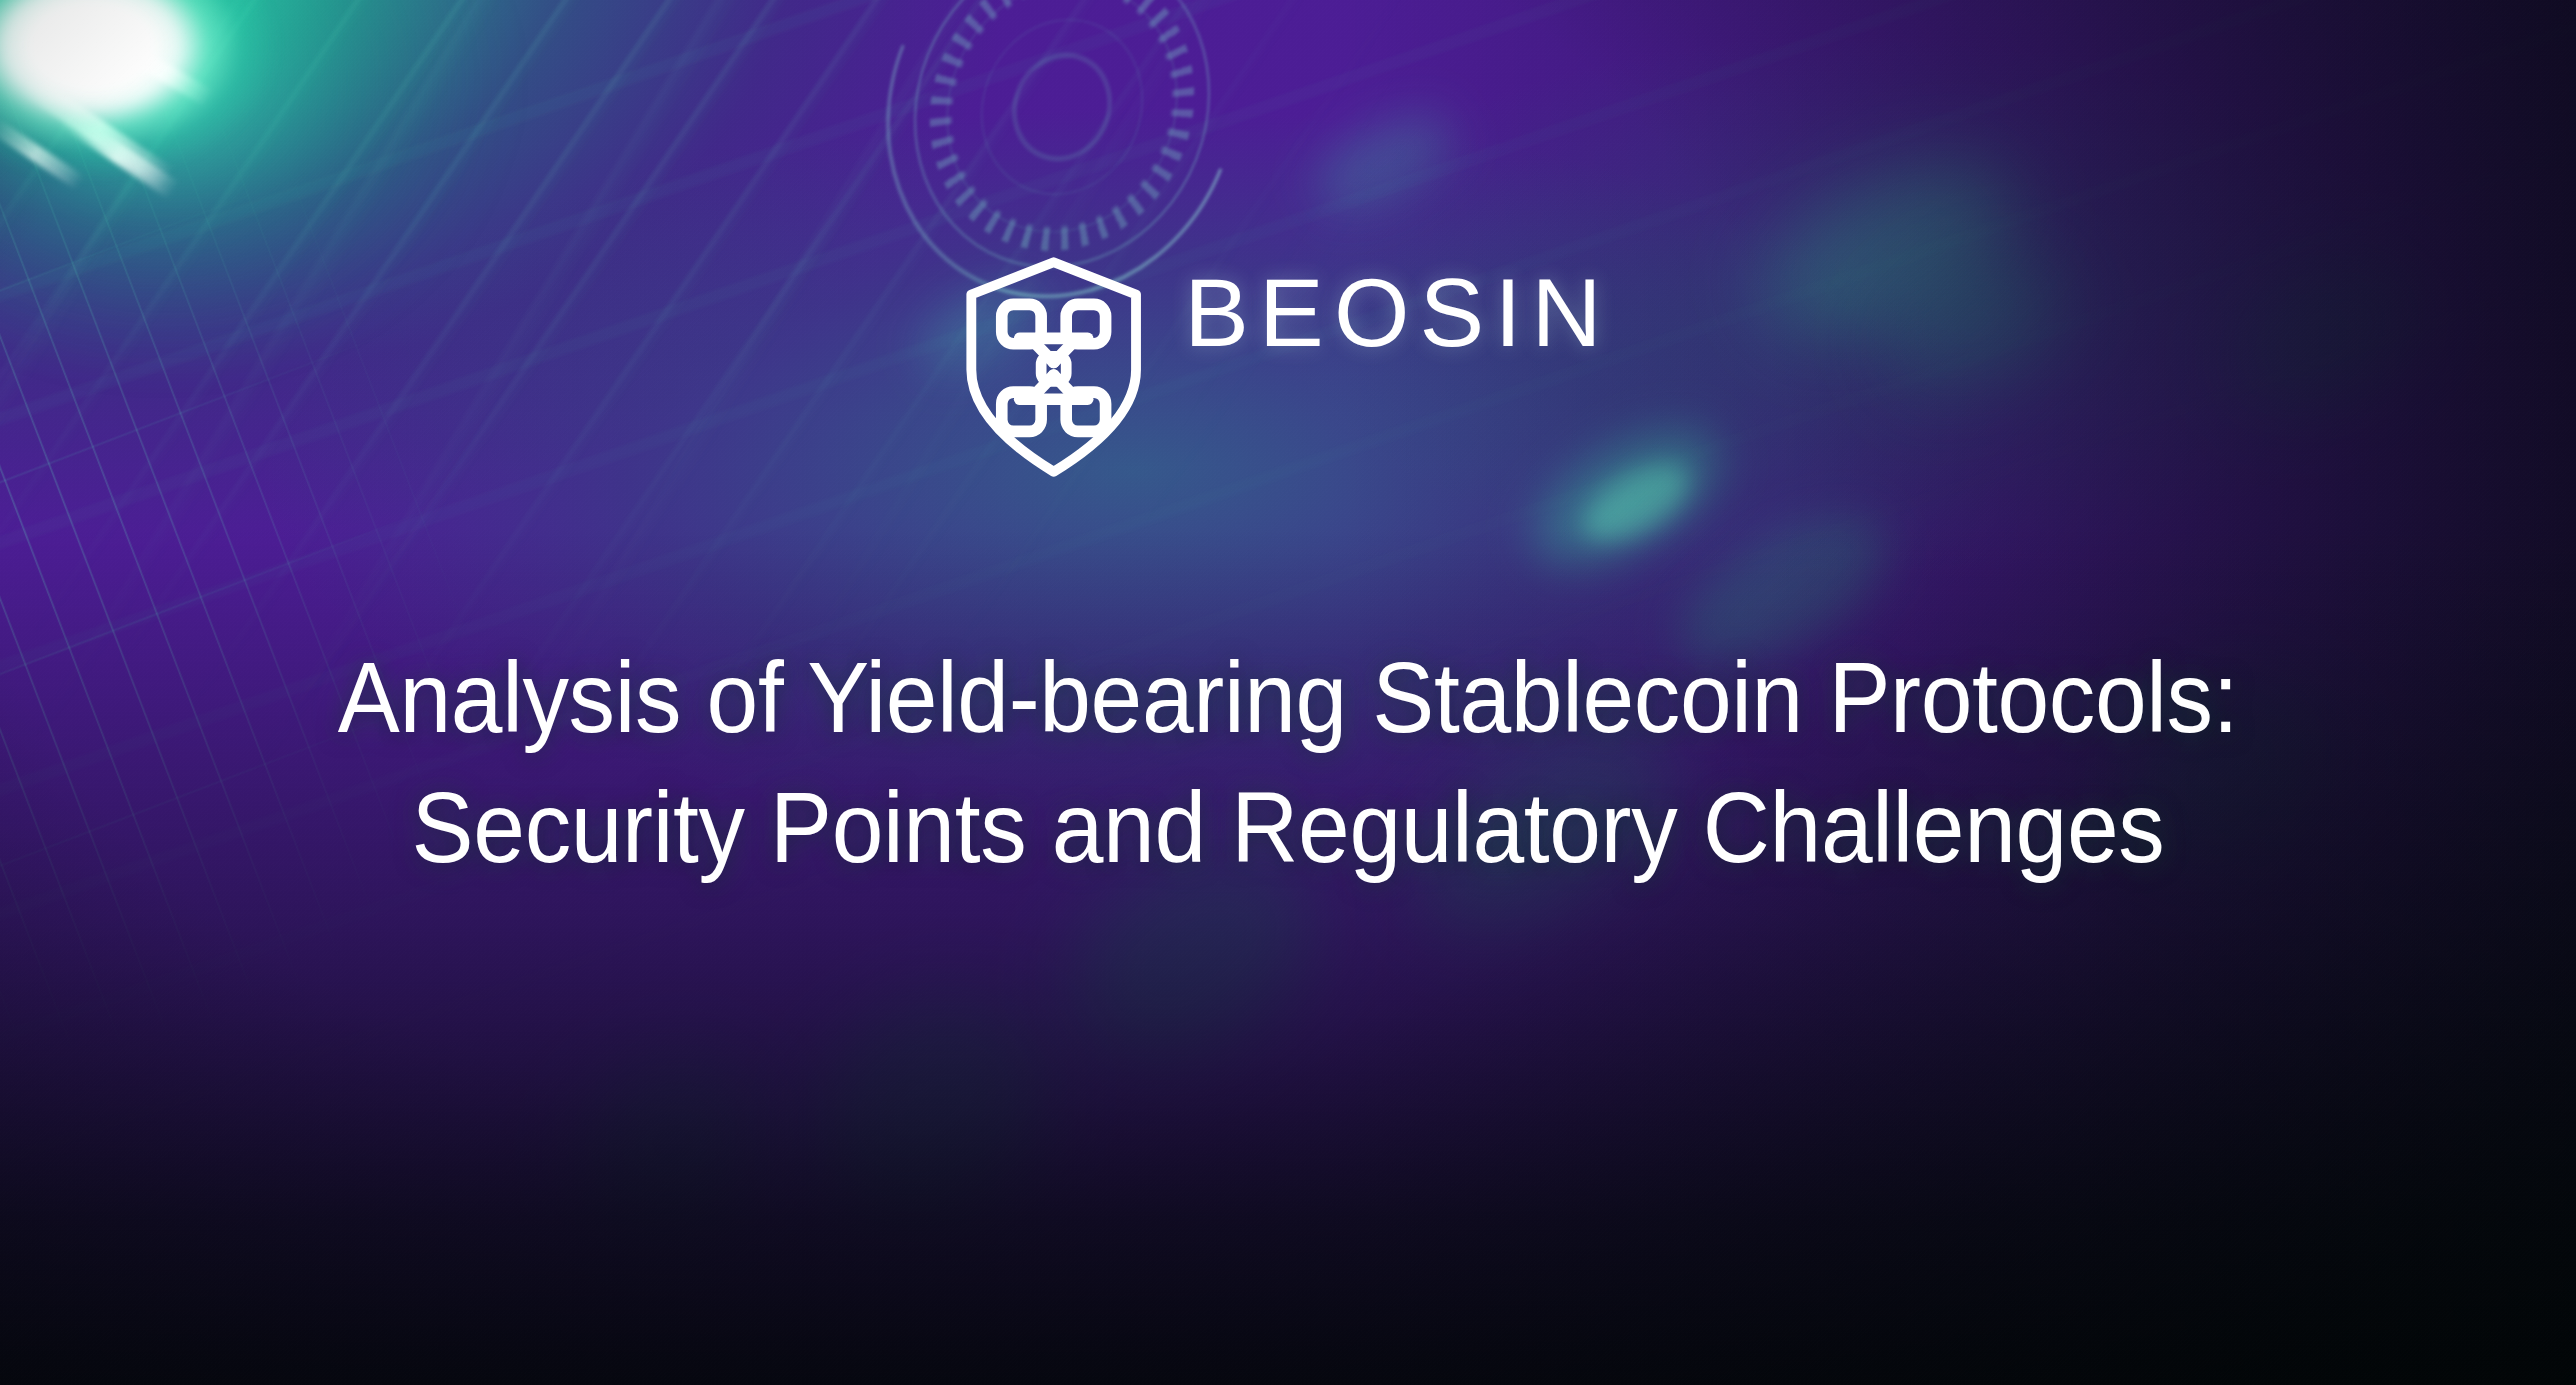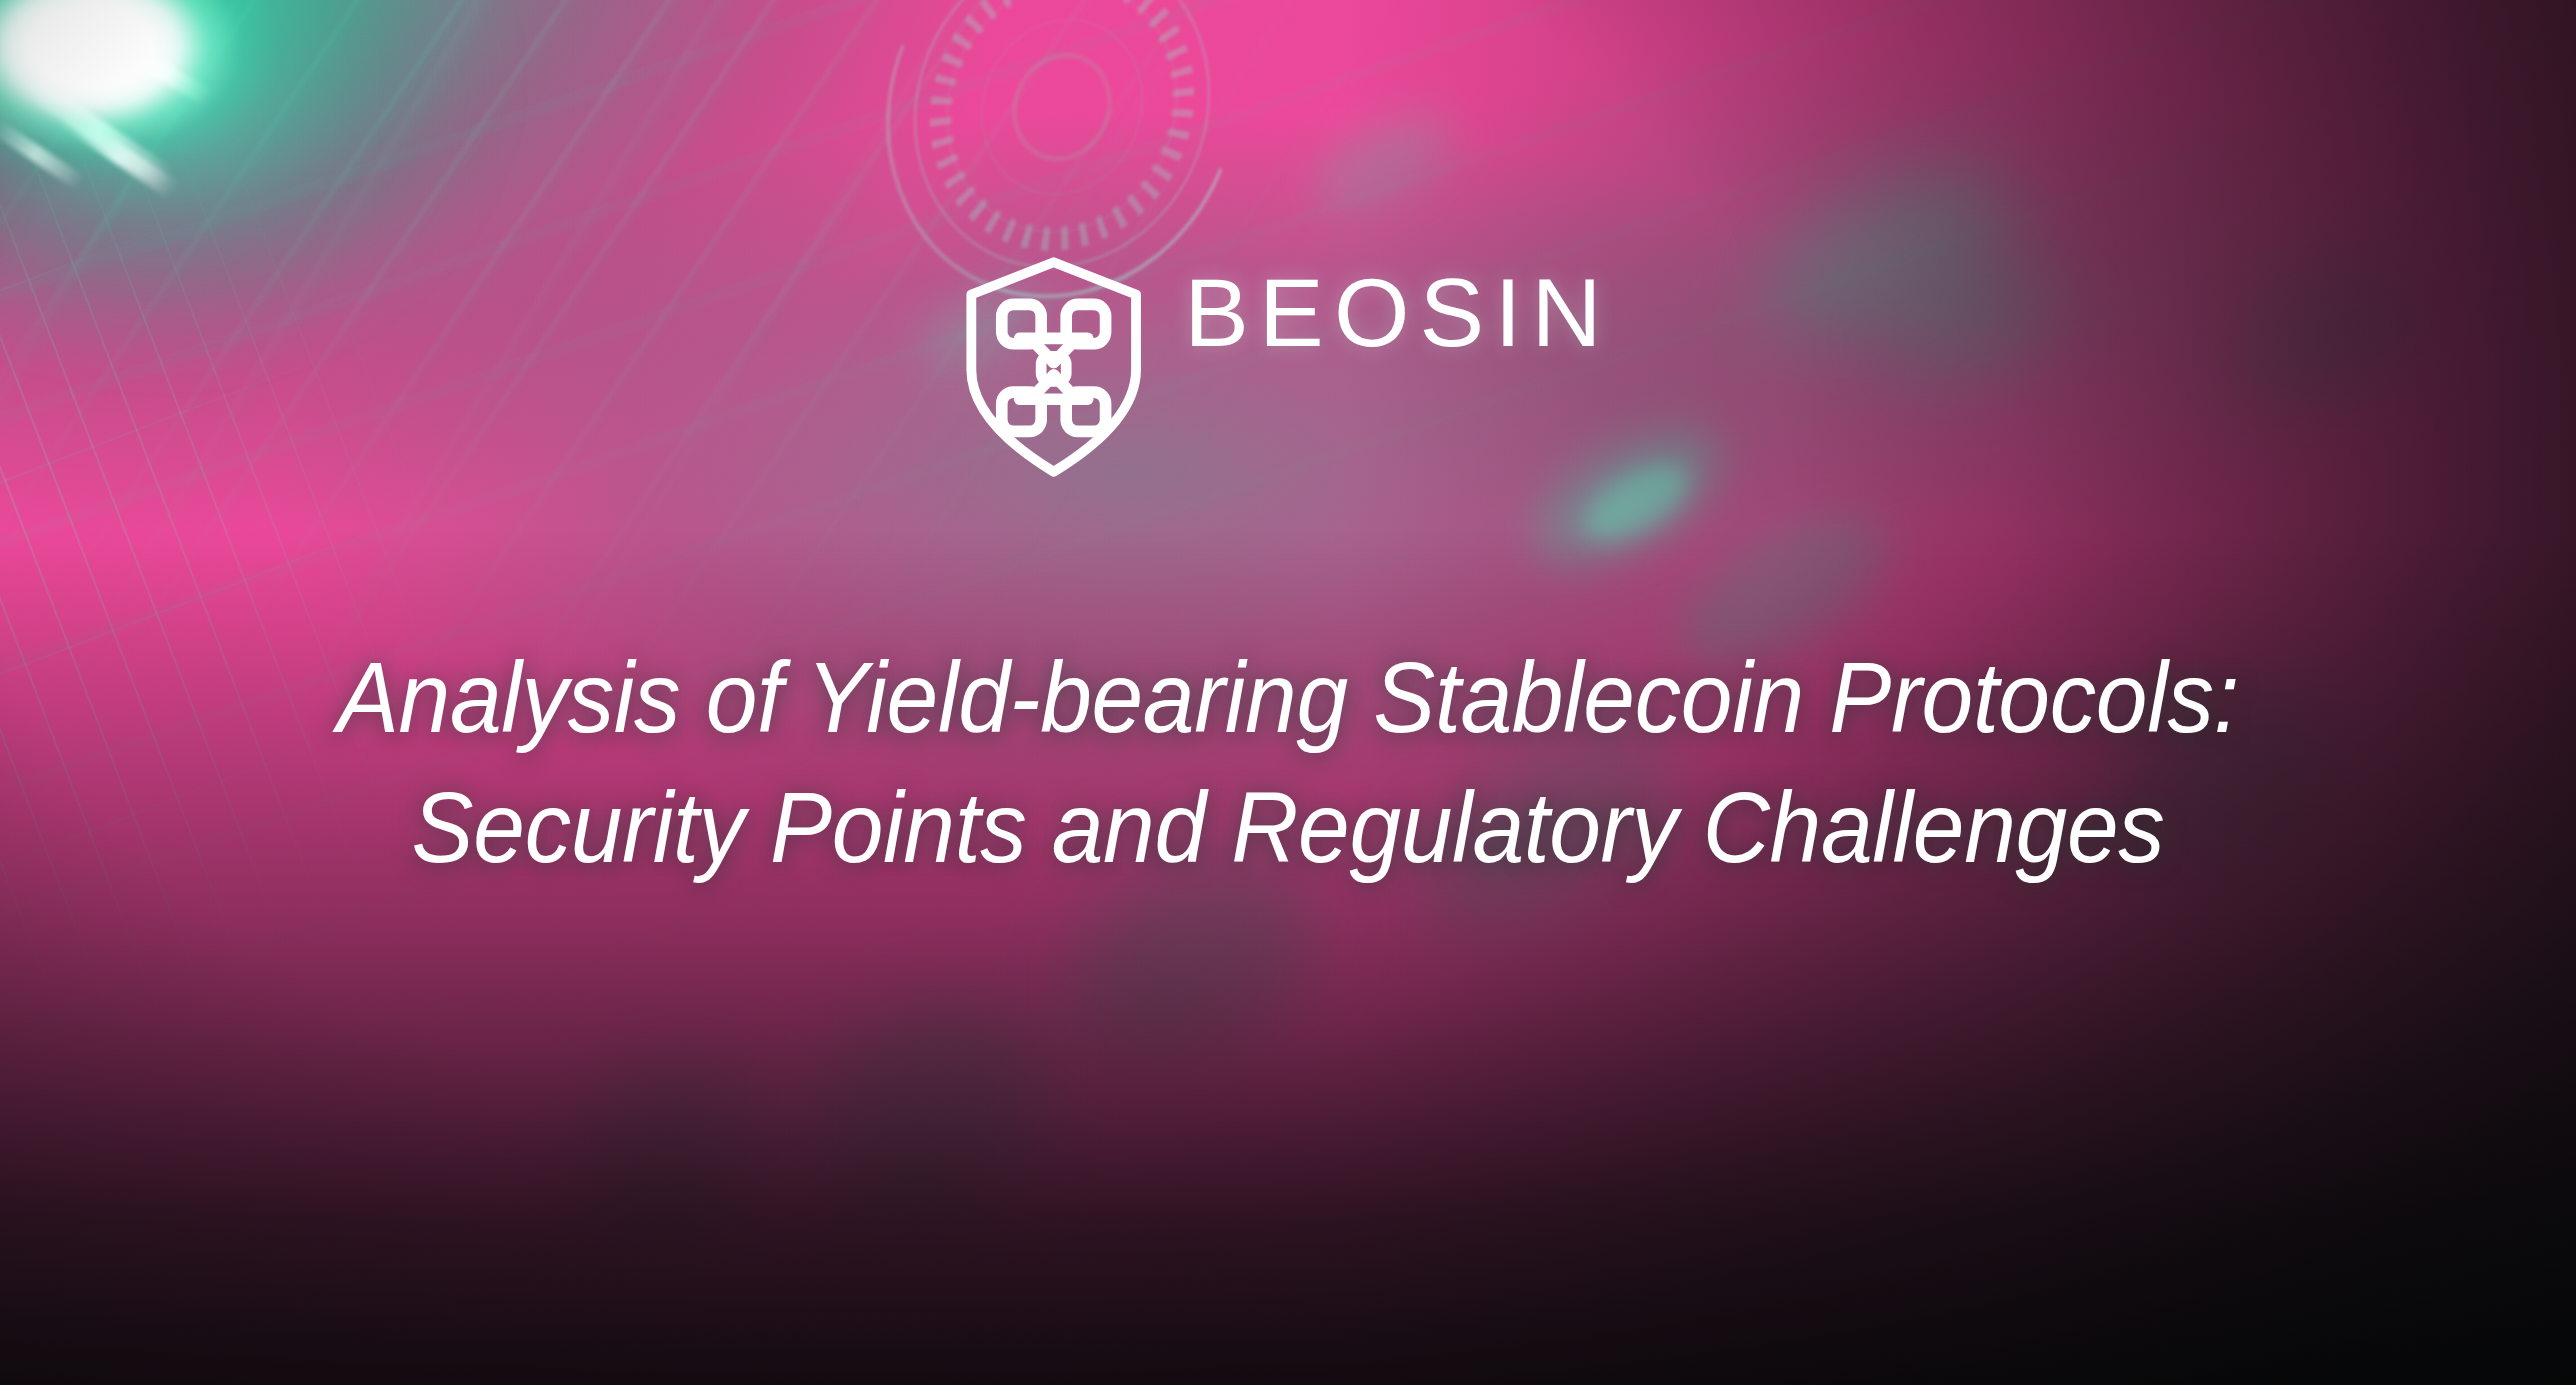--- a/index.html
+++ b/index.html
@@ -9,21 +9,21 @@
     overflow:hidden;
     background:#010a08;
     font-family:"Liberation Sans", sans-serif;
   }
 
   #banner {
     position:relative;
     width:2576px;
     height:1386px;
     overflow:hidden;
-    background:#ec4899;
+    background:#4c1d95;
   }
 
   
 
   .bg-layer { position:absolute; inset:0; pointer-events:none; }
 
   
   .bg-base {
     background:
       radial-gradient(ellipse 1344px 986px at 10% -4%,
@@ -280,21 +280,20 @@
   }
 
   
   .headline {
     position:absolute;
     left:50%; top:632px;
     transform:translateX(-50%);
     width:2420px;
     text-align:center;
     font-family:"Liberation Sans Narrow", "Liberation Sans", sans-serif;
-    font-style:italic;
     font-weight:400;
     font-size:100px;
     line-height:1.30;
     letter-spacing:-0.004em;
     color:#ffffff;
     text-shadow:0 1.8px 23px rgba(0,40,28,0.55), 0 0 45px rgba(160,255,220,0.14);
     transform-origin:center;
   }
   .headline .ln { display:block; white-space:nowrap; transform:scaleX(0.93); }
 </style>

